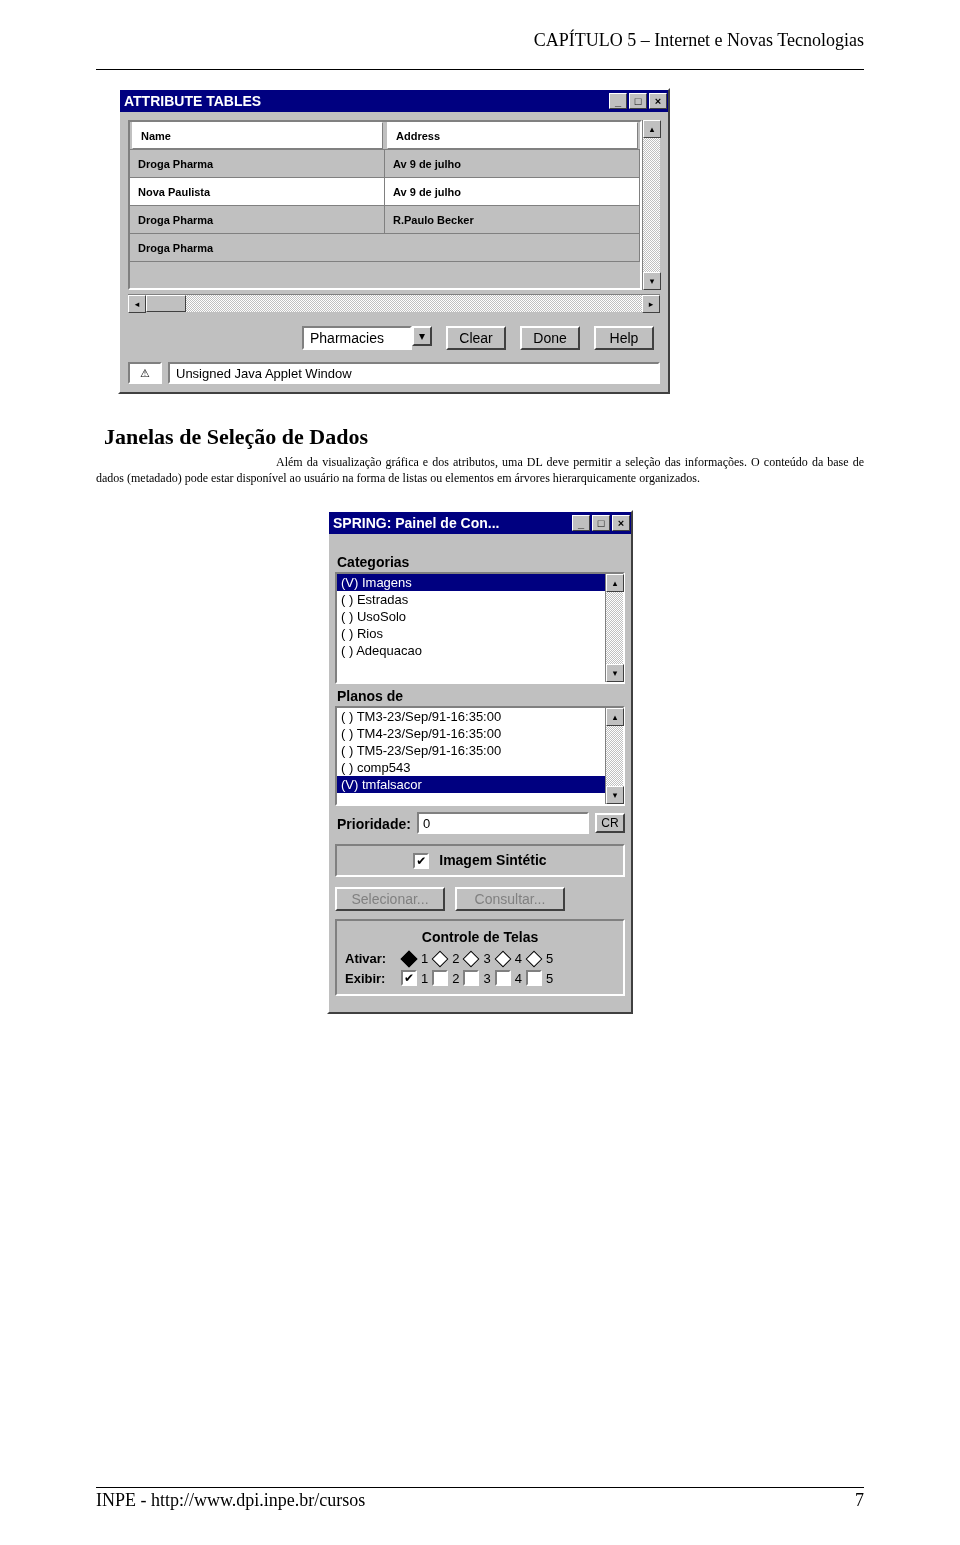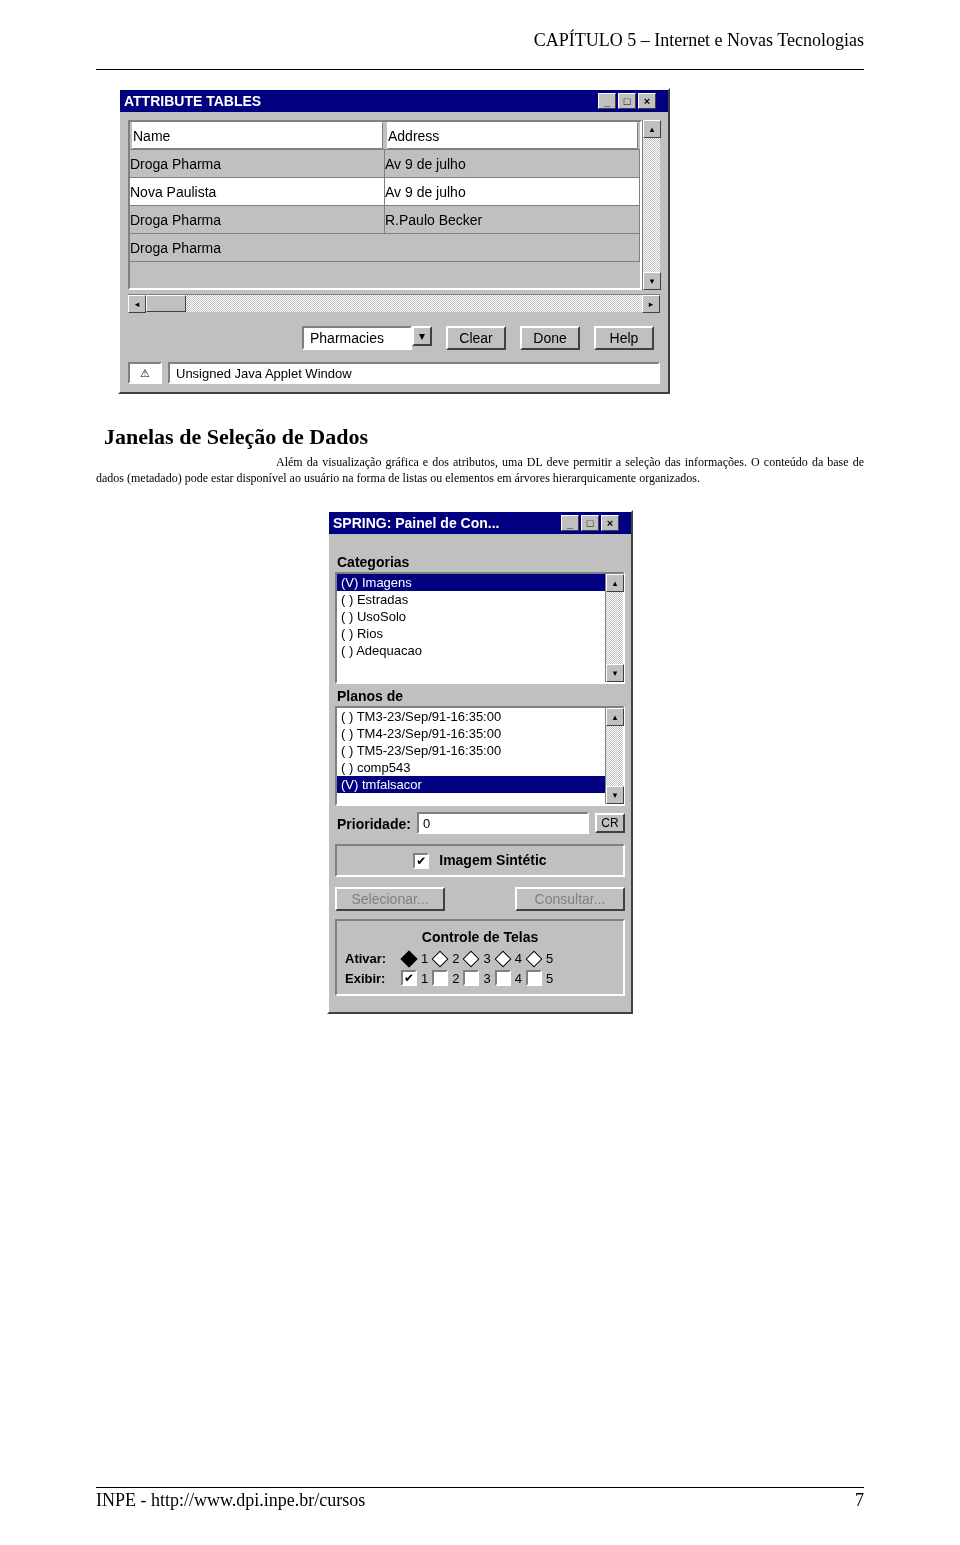--- a/index.html
+++ b/index.html
@@ -25,21 +25,21 @@
     font-family: Arial, Helvetica, sans-serif;
     font-size: 14px;
     color: #000;
     border: 2px solid;
     border-color: #fff #404040 #404040 #fff;
   }
   .titlebar {
     display: flex; align-items: center;
     background: #000080; color: #fff;
     font-weight: bold; font-size: 14px;
-    height: 22px; padding: 0 12px 0 4px;
+    height: 22px; padding: 0 1px 0 4px;
   }
   .titlebar .t-spacer { flex: 1; }
   .title-btn {
     width: 18px; height: 16px;
     background: #c0c0c0;
     border: 1.5px solid; border-color: #fff #404040 #404040 #fff;
     margin-left: 2px;
     display: flex; align-items: center; justify-content: center;
     font-size: 11px; color: #000; font-family: Arial, sans-serif;
     line-height: 1;
@@ -89,23 +89,23 @@
     flex: 1; background: #c0c0c0;
     border: 2px solid; border-color: #808080 #fff #fff #808080;
     display: flex; flex-direction: column;
   }
   .thead-row, .trow {
     display: flex; height: 28px; align-items: center;
     border-bottom: 1px solid #808080;
   }
   .thead-row { background: #c0c0c0; }
   .cell {
-    flex: 1; font-size: 14px;
+    flex: 1; padding-left: 8px; font-size: 11px;
     border-right: 1px solid #808080; height: 100%;
-    display: flex; align-items: center;
+    display: flex; align-items: center; font-weight: bold;
   }
   .thead-row .cell {
     background: #fff;
     border: 1px solid; border-color: #fff #808080 #808080 #fff;
     margin: 2px;
   }
   .trow.sel .cell { background: #fff; color: #000; }
   .trow .cell { background: #c0c0c0; }
   .hscroll-wrap { margin-top: 4px; }
   .hscroll-wrap .sb-thumb { width: 40px; height: 100%; }
@@ -290,21 +290,21 @@
       <span class="label95" style="font-weight:bold">Prioridade:</span>
       <div class="text-in flex1">0</div>
       <div class="btn95 small" style="min-width:30px">CR</div>
     </div>
 
     <div class="raised-inset" style="margin-top:10px; text-align:center;">
       <span class="chk">✔</span>
       <span style="font-weight:bold; margin-left:6px;">Imagem Sintétic</span>
     </div>
 
-    <div class="row95" style="gap:10px; justify-content:space-between; margin-top:10px;">
+    <div class="row95" style="gap:10px; justify-content:flex-start; margin-top:10px;">
       <div class="btn95 disabled" style="min-width:110px">Selecionar...</div>
       <div class="btn95 disabled" style="min-width:110px">Consultar...</div>
     </div>
 
     <div class="group">
       <div class="center">Controle de Telas</div>
       <div class="ctrlrow">
         <span style="font-weight:bold; width:52px">Ativar:</span>
         <span class="radio on"></span>
           <span>1</span>

